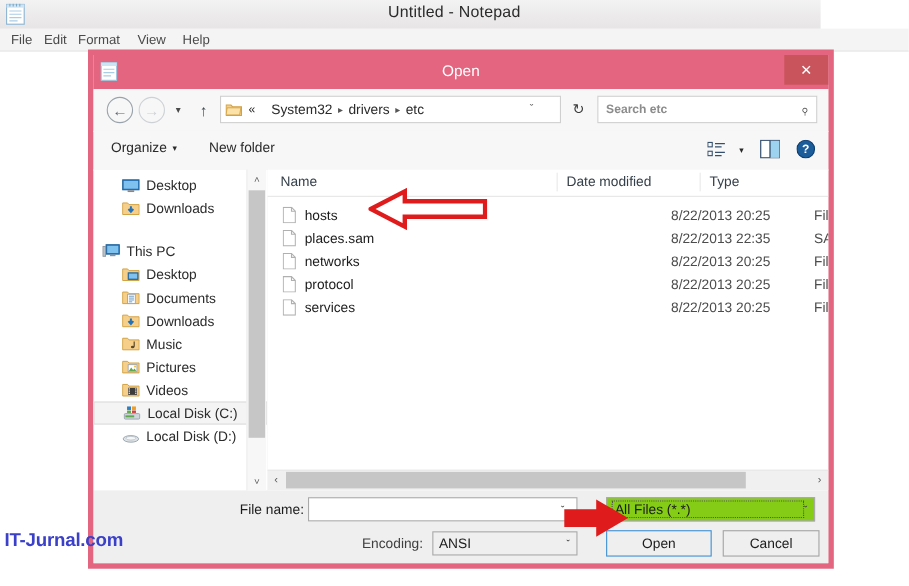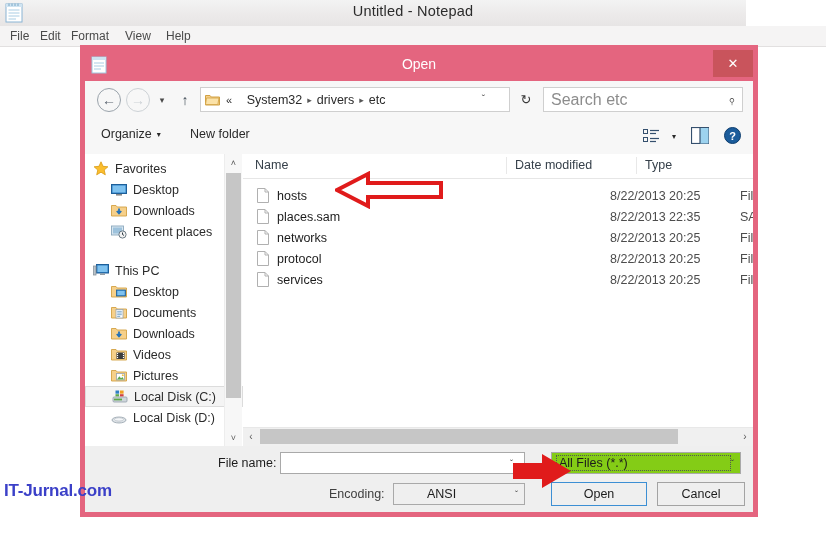--- a/index.html
+++ b/index.html
@@ -104,21 +104,21 @@
     position:absolute;left:432px;top:9px;width:18px;height:18px;
     display:flex;align-items:center;justify-content:center;
     font-size:13px;color:#3a3a3a;cursor:pointer;
   }
   #search-field{
     position:absolute;left:458px;top:6px;width:200px;height:25px;
     background:#ffffff;border:1px solid #cfcfcf;box-sizing:border-box;
     display:flex;align-items:center;cursor:text;
   }
   #search-placeholder{
-    margin-left:7px;font-size:16px;color:#8c8c8c;flex:1;
+    margin-left:7px;font-size:11px;color:#8c8c8c;flex:1;font-weight:bold;
   }
   #search-icon{margin-right:7px;font-size:13px;color:#3a3a3a;transform:rotate(-45deg);}
 
   
   #toolbar-row{
     position:absolute;left:0;top:69px;right:0;height:35px;
     background:#f7f7f7;border-bottom:1px solid #e2e2e2;
   }
   #organize-btn{
     position:absolute;left:16px;top:8px;font-size:12.5px;color:#2a2a2a;
@@ -231,21 +231,21 @@
     margin-left:4px;font-size:12.5px;color:#1c1c1c;flex:1;
     border:1px dotted #555;padding:0 2px;
   }
   #filetype-caret{margin-right:6px;font-size:9px;color:#3a3a3a;}
   #encoding-label{
     position:absolute;left:244px;top:41px;font-size:12.5px;color:#404040;
   }
   #encoding-combo{
     position:absolute;left:308px;top:37px;width:132px;height:22px;
     background:#efefef;border:1px solid #a9a9a9;box-sizing:border-box;
-    display:flex;align-items:center;cursor:pointer;padding-left:28px;
+    display:flex;align-items:center;cursor:pointer;
   }
   #encoding-value{margin-left:5px;font-size:12.5px;color:#1c1c1c;flex:1;}
   #encoding-caret{margin-right:6px;font-size:9px;color:#3a3a3a;}
   #open-button{
     position:absolute;left:466px;top:36px;width:96px;height:24px;
     background:#efefef;border:1px solid #3c8fd4;box-sizing:border-box;
     display:flex;align-items:center;justify-content:center;
     font-size:12.5px;color:#1c1c1c;cursor:pointer;
   }
   #cancel-button{
@@ -369,49 +369,34 @@
 
     <svg id="help-icon" viewBox="0 0 17 17">
       <circle cx="8.5" cy="8.5" r="8" fill="#1b5c9b" stroke="#0d3d6e" stroke-width="1"></circle>
       <text x="8.5" y="12.5" font-size="11" font-family="Liberation Sans, sans-serif" fill="#ffffff" text-anchor="middle" font-weight="bold">?</text>
     </svg>
   </div>
 
   <div id="nav-pane">
 
     <div class="nav-group">
-      <div class="nav-item">
-        <svg class="nav-ico" viewBox="0 0 16 15">
-          <path d="M8 0.8 L10 5.3 L14.9 5.8 L11.2 9 L12.3 13.8 L8 11.2 L3.7 13.8 L4.8 9 L1.1 5.8 L6 5.3 Z" fill="#fbbe2e" stroke="#d99b12" stroke-width=".8"></path>
-        </svg>
-        <span>Favorites</span>
-      </div>
       <div class="nav-item child">
         <svg class="nav-ico" viewBox="0 0 16 15">
           <rect x="0.5" y="2.5" width="15" height="9" fill="#2f7fc4" stroke="#1d5f99" stroke-width="1"></rect>
           <rect x="1.5" y="3.5" width="13" height="7" fill="#7fc2ef"></rect>
           <rect x="5" y="12" width="6" height="1.6" fill="#888"></rect>
         </svg>
         <span>Desktop</span>
       </div>
       <div class="nav-item child">
         <svg class="nav-ico" viewBox="0 0 16 15">
           <path d="M0.5 2.5 L5 2.5 L6.3 4 L15.5 4 L15.5 13 L0.5 13 Z" fill="#f6d08a" stroke="#d2a244" stroke-width=".9"></path>
           <path d="M8 5.5 L8 9.5 M5.8 8 L8 10.5 L10.2 8" stroke="#2472b8" stroke-width="1.8" fill="none"></path>
         </svg>
         <span>Downloads</span>
-      </div>
-      <div class="nav-item child">
-        <svg class="nav-ico" viewBox="0 0 16 15">
-          <rect x="0.5" y="2" width="12" height="9" fill="#d8e6f0" stroke="#8ba8bd" stroke-width=".9"></rect>
-          <rect x="2" y="3.5" width="9" height="6" fill="#9dc2dc"></rect>
-          <circle cx="11.5" cy="10.5" r="3.6" fill="#f3f3f3" stroke="#5e6d78" stroke-width=".9"></circle>
-          <path d="M11.5 8.5 L11.5 10.5 L13 11.4" stroke="#2d3a44" stroke-width="1" fill="none"></path>
-        </svg>
-        <span>Recent places</span>
       </div>
     </div>
 
     <div style="height:14px"></div>
 
     <div class="nav-group">
       <div class="nav-item">
         <svg class="nav-ico" viewBox="0 0 16 15">
           <rect x="3.5" y="1.5" width="12" height="8.5" fill="#2f7fc4" stroke="#1d5f99" stroke-width="1"></rect>
           <rect x="4.5" y="2.5" width="10" height="6.5" fill="#7fc2ef"></rect>
@@ -440,45 +425,53 @@
           </g>
         </svg>
         <span>Documents</span>
       </div>
       <div class="nav-item child">
         <svg class="nav-ico" viewBox="0 0 16 15">
           <path d="M0.5 2.5 L5 2.5 L6.3 4 L15.5 4 L15.5 13 L0.5 13 Z" fill="#f6d08a" stroke="#d2a244" stroke-width=".9"></path>
           <path d="M8 5.5 L8 9.5 M5.8 8 L8 10.5 L10.2 8" stroke="#2472b8" stroke-width="1.8" fill="none"></path>
         </svg>
         <span>Downloads</span>
+      </div>
+      <div class="nav-item child">
+        <svg class="nav-ico" viewBox="0 0 16 15">
+          <path d="M0.5 2.5 L5 2.5 L6.3 4 L15.5 4 L15.5 13 L0.5 13 Z" fill="#f6d08a" stroke="#d2a244" stroke-width=".9"></path>
+          <path d="M11 5.5 L11 10.2" stroke="#5a4a2a" stroke-width="1.1" fill="none"></path>
+          <ellipse cx="9.6" cy="10.5" rx="1.6" ry="1.2" fill="#5a4a2a"></ellipse>
+        </svg>
+        <span>Music</span>
+      </div>
+      <div class="nav-item child">
+        <svg class="nav-ico" viewBox="0 0 16 15">
+          <path d="M0.5 2.5 L5 2.5 L6.3 4 L15.5 4 L15.5 13 L0.5 13 Z" fill="#f6d08a" stroke="#d2a244" stroke-width=".9"></path>
+          <rect x="5.5" y="5.5" width="8" height="6.5" fill="#ffffff" stroke="#9aa3ab" stroke-width=".8"></rect>
+          <path d="M6 11.5 L8.3 8.2 L10 10.3 L11.4 9 L13 11.5 Z" fill="#5fa84c"></path>
+          <circle cx="11.8" cy="7.2" r="1" fill="#f0c040"></circle>
+        </svg>
+        <span>Pictures</span>
       </div>
       <div class="nav-item child">
         <svg class="nav-ico" viewBox="0 0 16 15">
           <path d="M0.5 2.5 L5 2.5 L6.3 4 L15.5 4 L15.5 13 L0.5 13 Z" fill="#f6d08a" stroke="#d2a244" stroke-width=".9"></path>
           <rect x="5.5" y="5.5" width="8" height="6.5" fill="#3c3c3c"></rect>
           <g fill="#ffffff">
             <rect x="6" y="6" width="1.1" height="1.1"></rect>
               <rect x="6" y="8" width="1.1" height="1.1"></rect>
             <rect x="6" y="10" width="1.1" height="1.1"></rect>
             <rect x="11.9" y="6" width="1.1" height="1.1"></rect>
               <rect x="11.9" y="8" width="1.1" height="1.1"></rect>
             <rect x="11.9" y="10" width="1.1" height="1.1"></rect>
           </g>
         </svg>
         <span>Videos</span>
       </div>
-      <div class="nav-item child">
-        <svg class="nav-ico" viewBox="0 0 16 15">
-          <path d="M0.5 2.5 L5 2.5 L6.3 4 L15.5 4 L15.5 13 L0.5 13 Z" fill="#f6d08a" stroke="#d2a244" stroke-width=".9"></path>
-          <rect x="5.5" y="5.5" width="8" height="6.5" fill="#ffffff" stroke="#9aa3ab" stroke-width=".8"></rect>
-          <path d="M6 11.5 L8.3 8.2 L10 10.3 L11.4 9 L13 11.5 Z" fill="#5fa84c"></path>
-          <circle cx="11.8" cy="7.2" r="1" fill="#f0c040"></circle>
-        </svg>
-        <span>Pictures</span>
-      </div>
       <div class="nav-item child selected">
         <svg class="nav-ico" viewBox="0 0 16 15">
           <rect x="1" y="8" width="14" height="5" rx="1" fill="#cfd6dc" stroke="#93a0aa" stroke-width=".8"></rect>
           <rect x="2" y="9.6" width="8" height="1.8" fill="#5fa84c"></rect>
           <g>
             <rect x="3.5" y="1.5" width="3.6" height="3.2" fill="#2f7fc4"></rect>
             <rect x="8" y="1.5" width="3.6" height="3.2" fill="#f0a020"></rect>
             <rect x="3.5" y="5.2" width="3.6" height="2.2" fill="#5fa84c"></rect>
             <rect x="8" y="5.2" width="3.6" height="2.2" fill="#d04040"></rect>
           </g>

